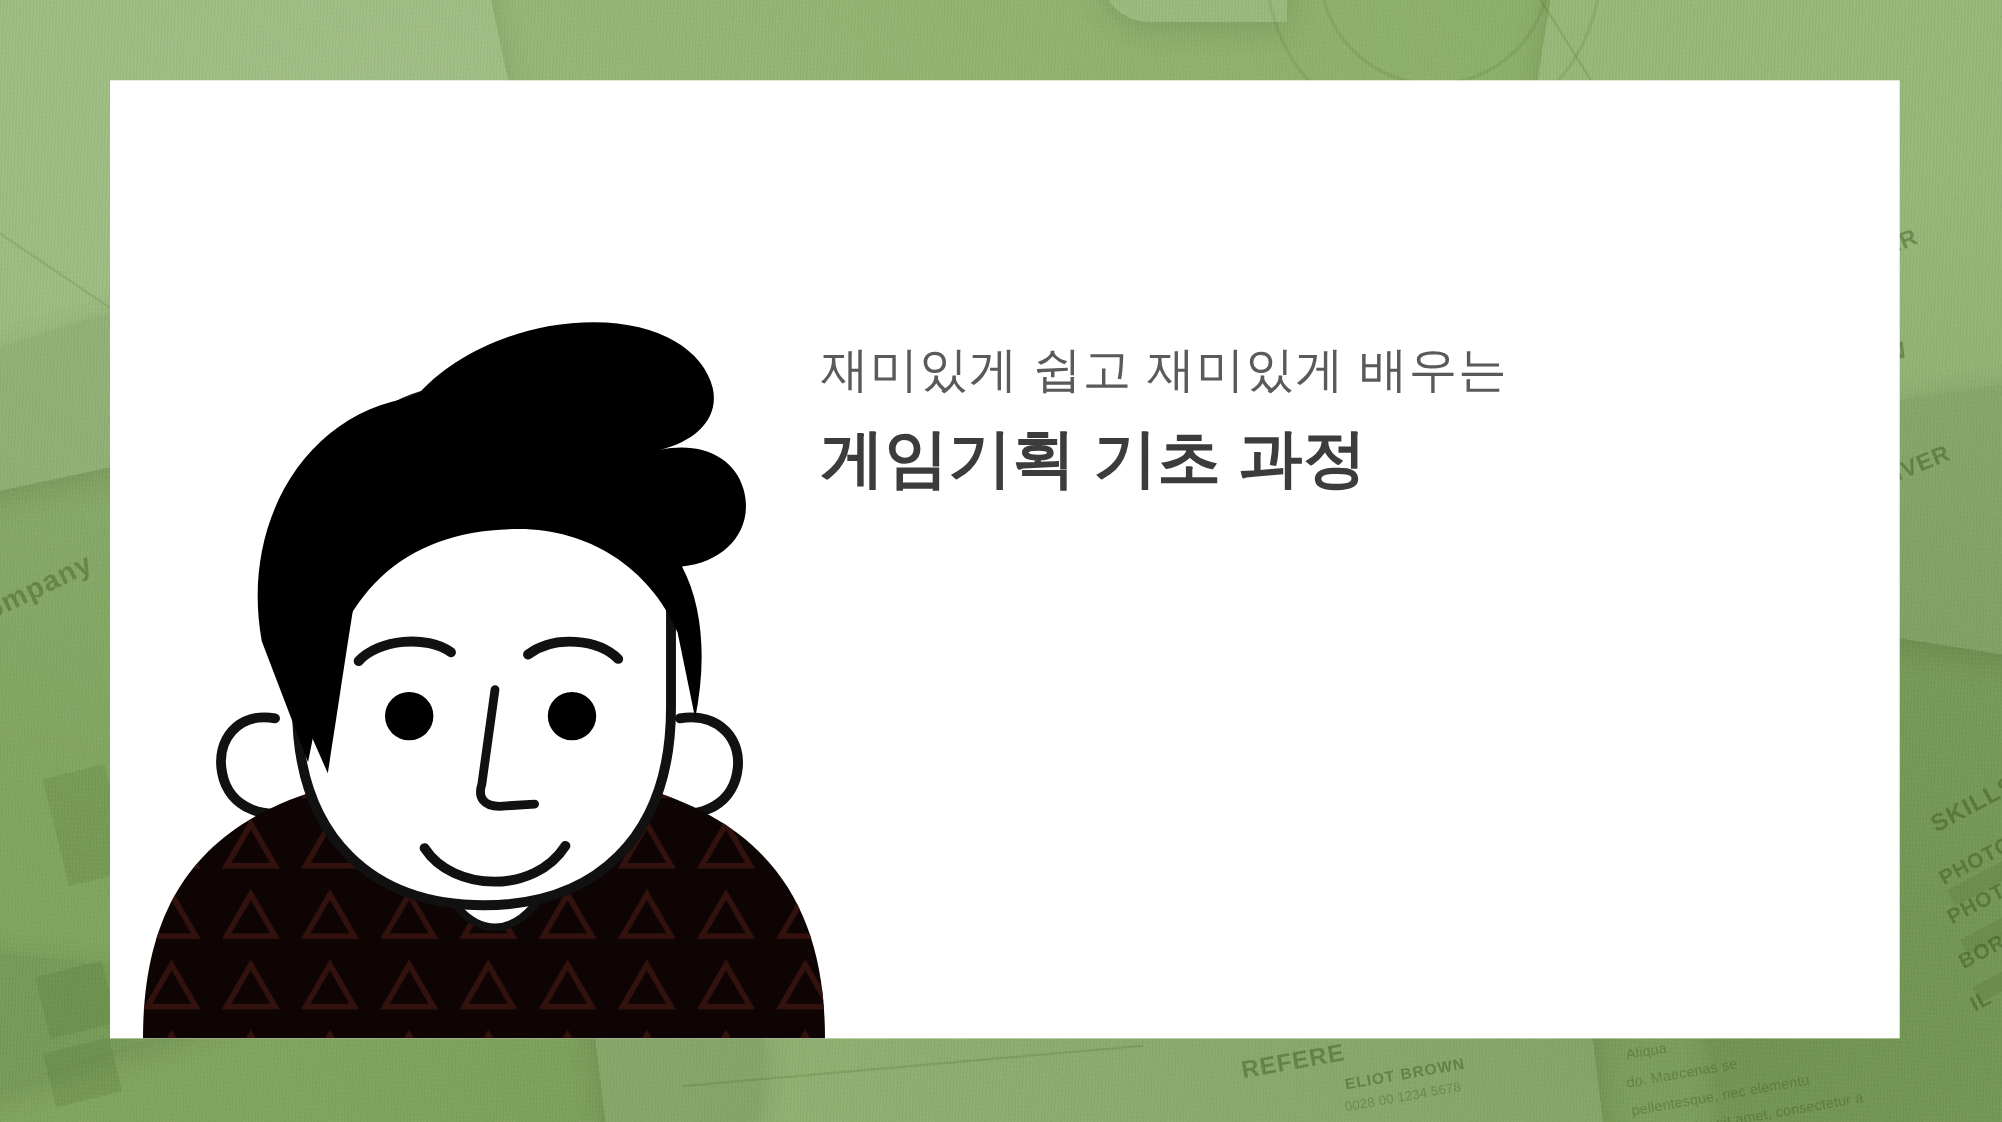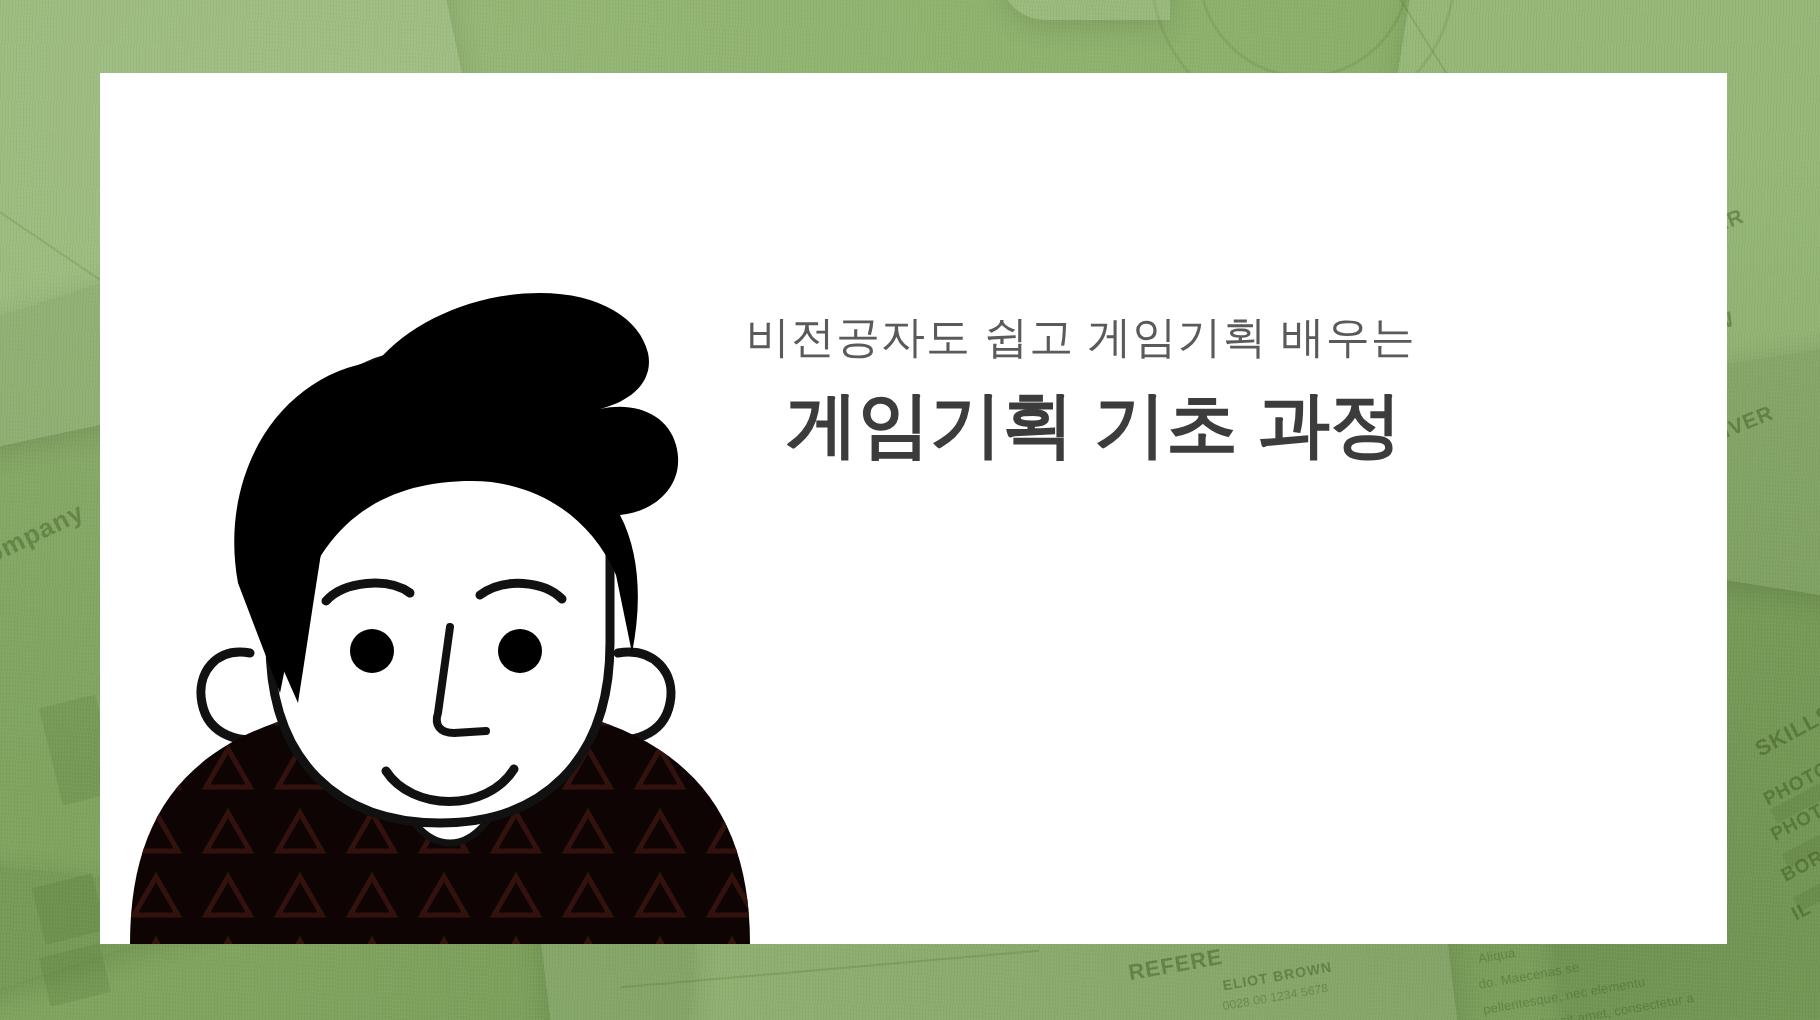--- a/index.html
+++ b/index.html
@@ -105,28 +105,27 @@
     font-size: 44px;
     font-weight: 300;
     color: #5a5a5a;
     letter-spacing: 1px;
     line-height: 1.1;
     white-space: nowrap;
     font-family: "Liberation Sans", "DejaVu Sans", sans-serif;
   }
   #title {
     margin-top: 26px;
-    font-size: 72px;
+    font-size: 58px;
     font-weight: bold;
     color: #3c3c3c;
     letter-spacing: 0px;
     line-height: 1.05;
     white-space: nowrap;
     font-family: "Liberation Sans", "DejaVu Sans", sans-serif;
-    margin-left: 40px;
   }
   #instructor {
     margin-top: 22px;
     font-size: 128px;
     font-weight: bold;
     line-height: 1.08;
     white-space: nowrap;
     letter-spacing: -1px;
     font-family: "Liberation Sans", "DejaVu Sans", sans-serif;
     background-image: linear-gradient(180deg, #143a08 0%, #1f5310 38%, #336e18 68%, #4b8e25 100%);
@@ -278,18 +277,18 @@
         <circle cx="252" cy="428" r="22" fill="#000000"></circle>
         <circle cx="400" cy="428" r="22" fill="#000000"></circle>
 
         <path d="M330,404 L318,490 C314,502 320,510 334,510 L366,508" fill="none" stroke="#111111" stroke-width="8" stroke-linecap="round" stroke-linejoin="round"></path>
 
         <path d="M266,548 C292,588 366,590 394,546" fill="none" stroke="#111111" stroke-width="9" stroke-linecap="round"></path>
       </svg>
     </div>
 
     <div id="textblock">
-      <div id="subtitle">비전공자도 쉽고 게임기획 배우는</div>
+      <div id="subtitle">재미있게 쉽고 재미있게 배우는</div>
       <div id="title">게임기획 기초 과정</div>
     </div>
 
   </div>
 </div>
 
 </body></html>

